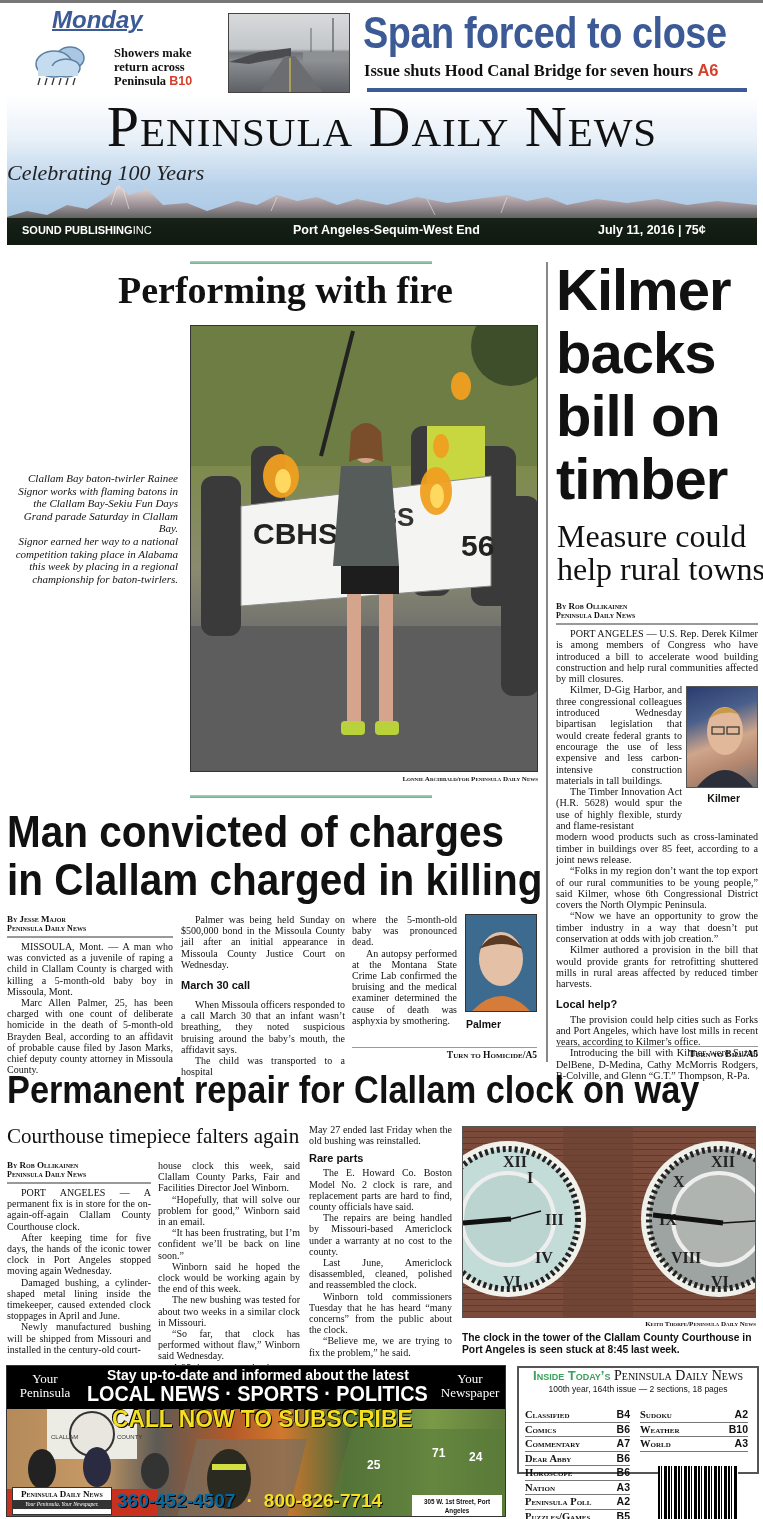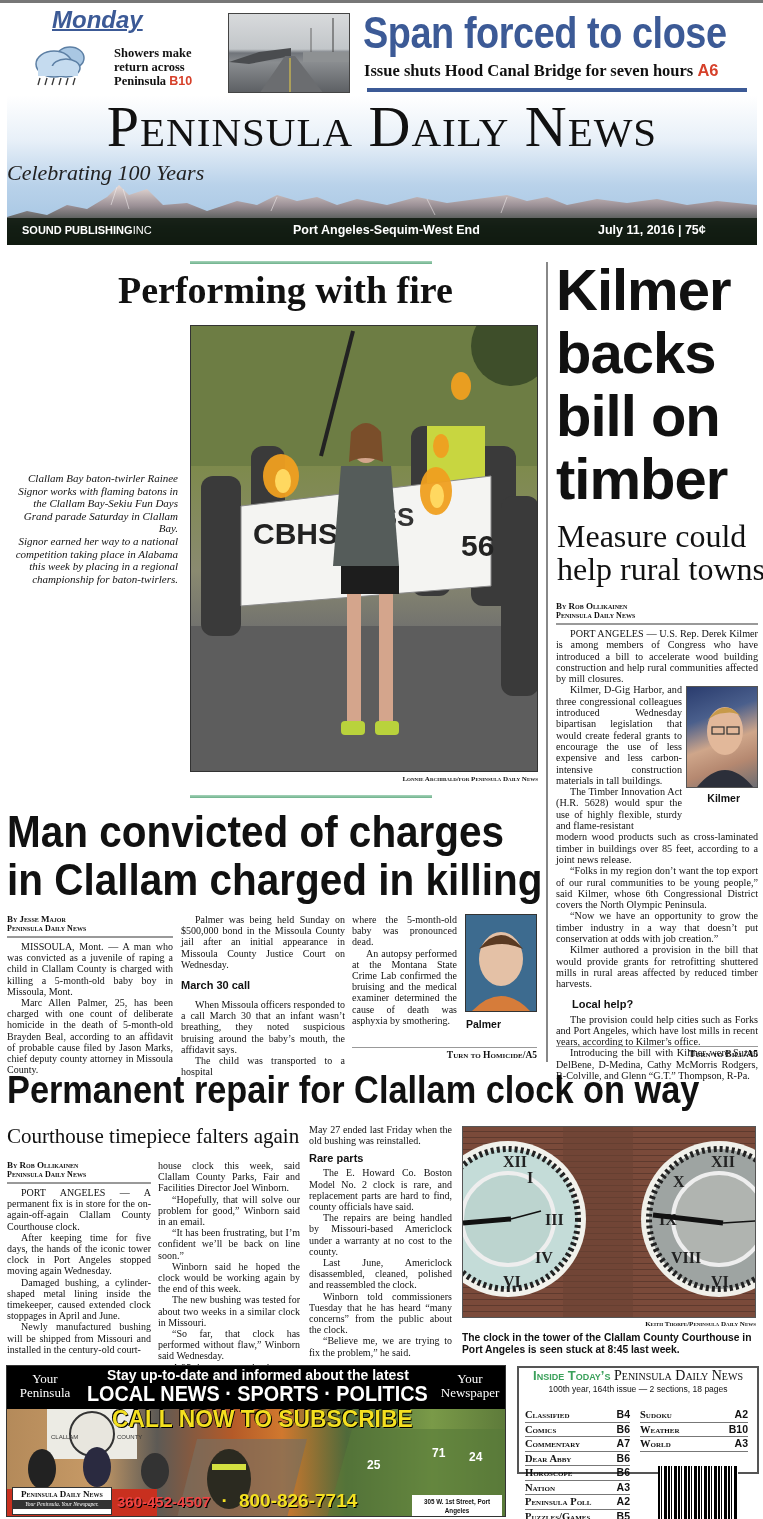--- a/index.html
+++ b/index.html
@@ -5,21 +5,21 @@
 *{box-sizing:border-box;margin:0;padding:0}
 body{width:763px;height:1519px;background:#fff;font-family:"DejaVu Serif",serif;color:#111;position:relative;overflow:hidden}
 .abs{position:absolute}
 .serif{font-family:"Liberation Serif","DejaVu Serif",serif}
 .sans{font-family:"Liberation Sans","DejaVu Sans",sans-serif}
 .cond{font-family:"Liberation Sans",sans-serif;font-weight:bold;transform-origin:left top;display:inline-block;white-space:nowrap}
 .body-text{font-family:"Liberation Serif",serif;font-size:10.6px;line-height:11.6px;text-align:justify;color:#111}
 .body-text p{text-indent:14px}
 .byline{font-family:"Liberation Serif",serif;font-size:9px;font-weight:bold;font-variant:small-caps;line-height:10px}
 .byline2{font-family:"Liberation Serif",serif;font-size:8px;font-variant:small-caps;font-weight:bold;line-height:10px;border-bottom:2px solid #999;padding-bottom:2px;margin-bottom:3px}
-.subhead{font-family:"Liberation Sans",sans-serif;font-weight:bold;font-size:11px;margin:8px 16px 4px}
+.subhead{font-family:"Liberation Sans",sans-serif;font-weight:bold;font-size:11px;margin:8px 0 4px}
 .jump{font-family:"Liberation Serif",serif;font-variant:small-caps;font-size:9.5px;font-weight:bold;text-align:right;border-top:1.5px solid #999;padding-top:2px}
 .credit{font-family:"Liberation Serif",serif;font-variant:small-caps;font-size:7px;font-weight:bold;text-align:right}
 
 .topline{left:0;top:0;width:763px;height:3px;background:#777}
 .masthead{left:7px;top:95px;width:750px;height:150px;background:linear-gradient(#fff 0%,#e8f0f8 30%,#b9d2ea 60%,#9fc1e0 100%);overflow:hidden}
 .mountains{left:0;bottom:0;width:750px;height:70px}
 .mastfoot{left:7px;top:218px;width:750px;height:27px;background:rgba(15,25,15,0.88)}
 .divgreen{height:3px;background:linear-gradient(#a7d4ba,#6db18b)}
 .vline{background:#888}
 .tocrow{display:flex;justify-content:space-between;border-bottom:1.5px solid #777;font-family:"Liberation Serif",serif;font-variant:small-caps;font-size:10.5px;font-weight:bold;line-height:13px;height:14.5px}
@@ -353,21 +353,21 @@
     <span class="cond" style="font-size:22px;line-height:24px;transform:scaleX(0.9)">LOCAL NEWS · SPORTS · POLITICS</span>
   </div>
   <div class="abs" style="left:105px;top:40px">
     <span class="cond" style="font-size:24px;line-height:26px;color:#f4e020;transform:scaleX(0.95);text-shadow:1px 1px 0 #000,-1px -1px 0 #000">CALL NOW TO SUBSCRIBE</span>
   </div>
   <div class="abs" style="left:5px;top:121px;width:100px;height:28px;background:#fff;border:1px solid #333;text-align:center">
     <div class="serif" style="font-variant:small-caps;font-size:9px;font-weight:bold;line-height:12px">Peninsula Daily News</div>
     <div class="serif" style="font-size:5.5px;font-style:italic;background:#333;color:#fff;line-height:9px">Your Peninsula. Your Newspaper.</div>
   </div>
   <div class="abs" style="left:110px;top:124px;white-space:nowrap">
-    <span class="cond" style="font-size:15px;color:#ef4444;text-shadow:1px 1px 0 #000">360-452-4507</span>
+    <span class="cond" style="font-size:19px;color:#0369a1;text-shadow:1px 1px 0 #000">360-452-4507</span>
     <span class="cond" style="font-size:19px;color:#f4e020;margin:0 6px">·</span>
     <span class="cond" style="font-size:19px;color:#f4e020;text-shadow:1px 1px 0 #000">800-826-7714</span>
   </div>
   <div class="abs sans" style="left:405px;top:129px;width:90px;height:22px;background:#fff;font-size:6.3px;font-weight:bold;line-height:9px;text-align:center;padding-top:2px">
     <div>305 W. 1st Street, Port Angeles</div>
       <div>www.peninsuladailynews.com</div>
   </div>
 </div>
 
 <div class="abs" style="left:517px;top:1366px;width:242px;height:108px;border:2px solid #555;padding:0 6px">

